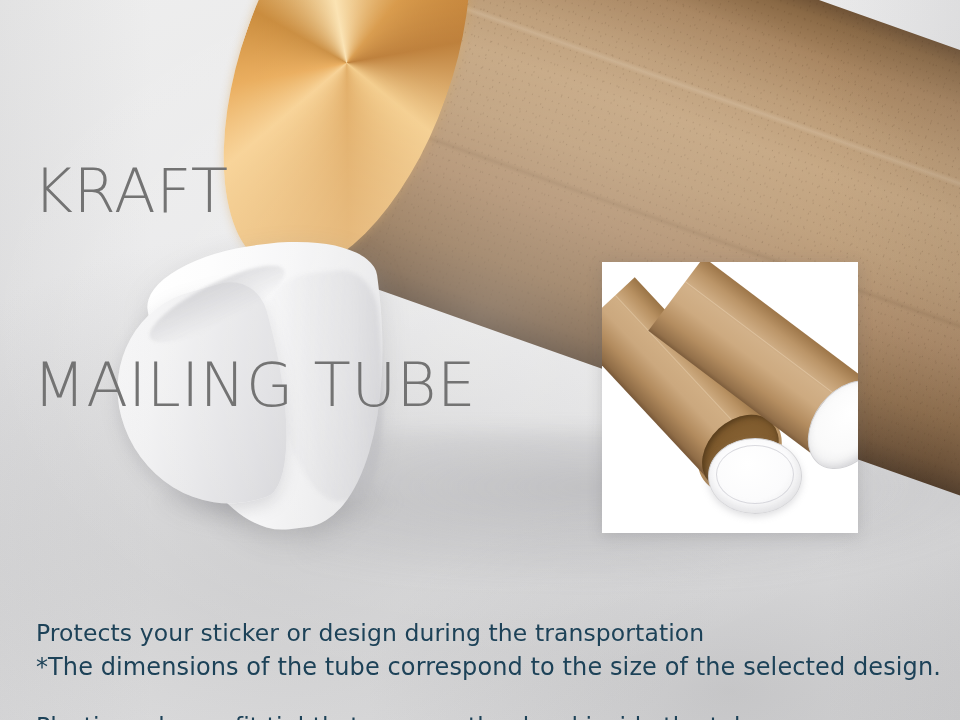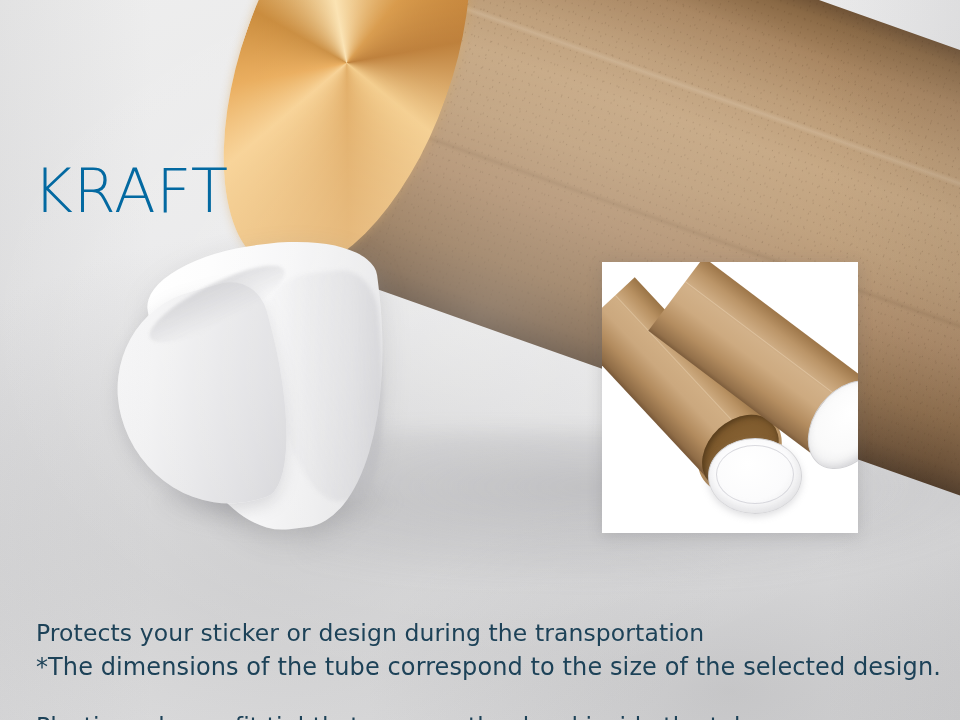--- a/index.html
+++ b/index.html
@@ -378,22 +378,23 @@
       <div class="poster-main"></div>
       <div class="poster-inner-shade"></div>
       <div class="poster-curl"></div>
       <div class="poster-curl-edge"></div>
     </div>
 
   </div>
 
   <div class="bg-vignette"></div>
 
-  <div class="headline" style="color:#0369a1">
+  <div class="headline" style="color:#737373">
     <span class="ln">KRAFT</span>
+    <span class="ln">MAILING TUBE</span>
   </div>
 
   <div class="body-copy" style="color:#1d4258">
     <span class="ln">Protects your sticker or design during the transportation</span>
     <span class="ln">Plastic end caps fit tightly to secure the decal inside the tube</span>
   </div>
 
   <div class="footnote" style="color:#1d4258">*The dimensions of the tube correspond to the size of the selected design.</div>
 
   <div class="inset">

